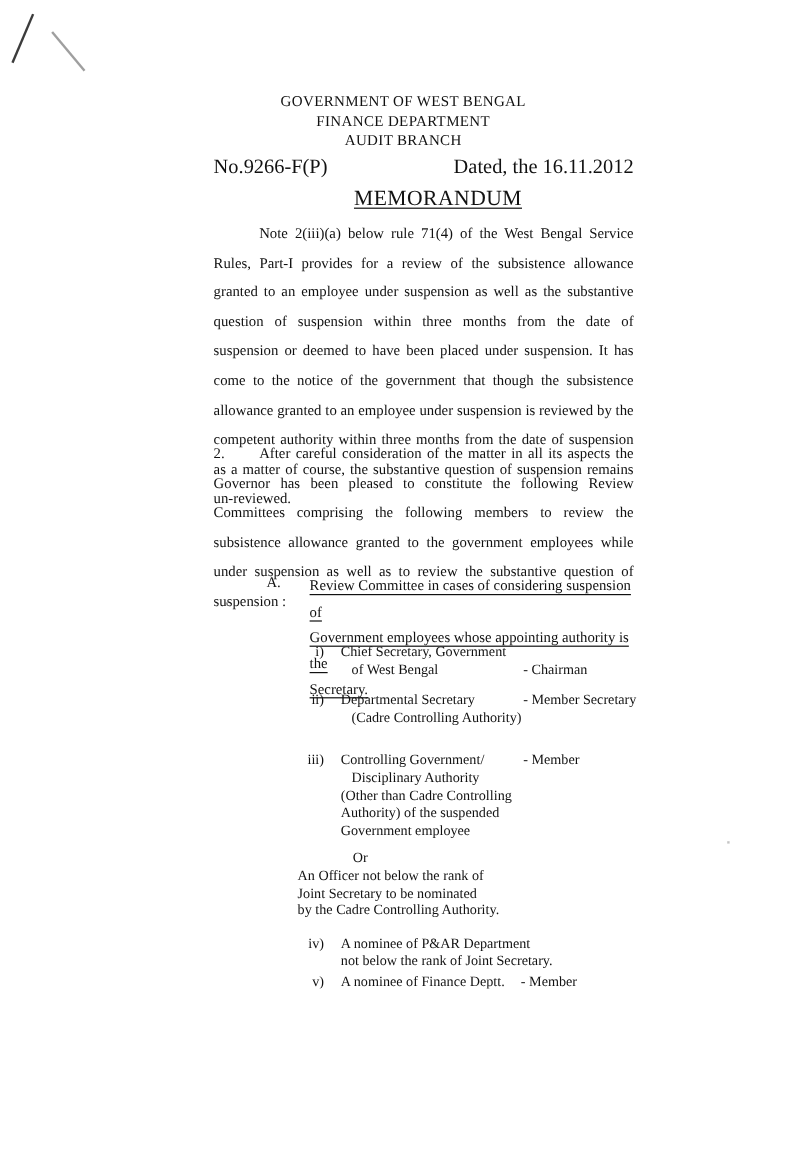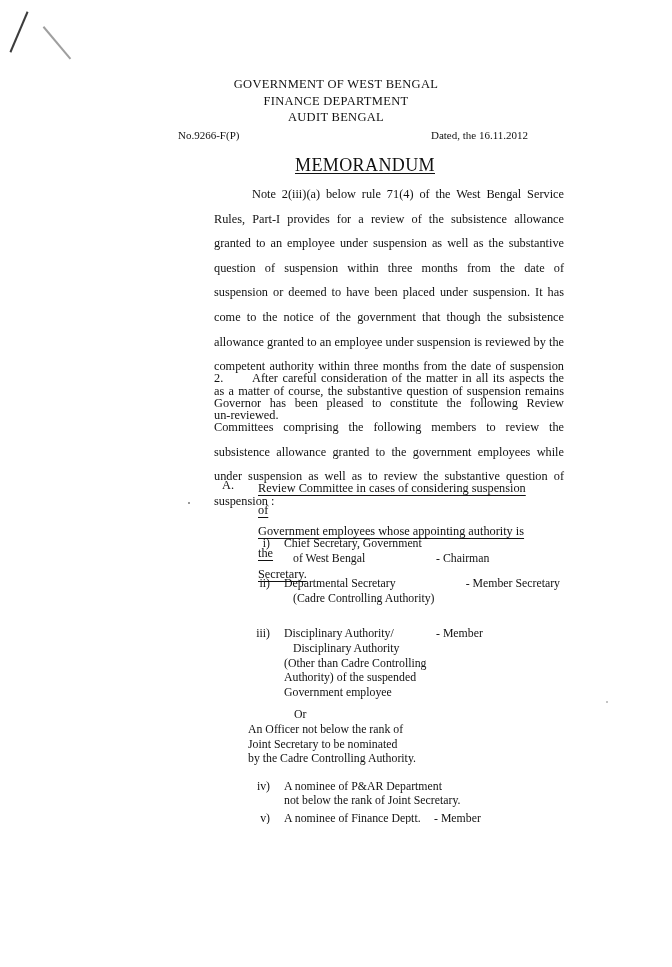--- a/index.html
+++ b/index.html
@@ -57,21 +57,21 @@
     line-height: 16.5px;
     font-size: 12.5px;
     letter-spacing: .3px;
   }
   #letterhead div { white-space: nowrap; }
 
   #ref-row {
     position: absolute;
     left: 178px; top: 129px;
     width: 350px;
-    font-size: 11px;
+    font-size: 17px;
   }
   #ref-row .memo-no { float: left; }
   #ref-row .memo-date { float: right; }
 
   #memo-title {
     position: absolute;
     left: 0; top: 155px;
     width: 672px;
     text-align: center;
     font-size: 18px;
@@ -85,21 +85,20 @@
 
   
   .para {
     position: absolute;
     left: 178px;
     width: 350px;
     font-size: 12.3px;
     line-height: 24.6px;
     text-align: justify;
     text-justify: inter-word;
-    margin-left: 36px;
   }
   .para .lead { padding-left: 38px; }
   #para-1 { top: 182px; }
   #para-2 { top: 366px; }
   #para-2 .num {
     display: inline-block;
     width: 38px;
   }
 
   
@@ -149,21 +148,21 @@
   .member .mrole {
     position: absolute;
     left: 188px;
     width: 124px;
     line-height: 14.6px;
     white-space: pre-line;
   }
 
   #m-i   { margin-top: 0px; }
   #m-ii  { margin-top: 11px; }
-  #m-ii .mrole  { top: 0px; text-align: right; }
+  #m-ii .mrole  { top: 0px; }
   #m-iii { margin-top: 21px; }
   #m-iii .mrole { top: 0px; }
 
   #or-block {
     margin-top: 8px;
     width: 210px;
     line-height: 14.6px;
   }
   #or-block .or-word { padding-left: 46px; }
 
@@ -188,21 +187,21 @@
 
   <div class="scan-mark" id="mark-a"></div>
   <div class="scan-mark" id="mark-b"></div>
   <div class="speck" id="speck-1"></div>
   <div class="speck" id="speck-2"></div>
   <div class="speck" id="speck-3"></div>
 
   <div id="letterhead">
     <div>GOVERNMENT OF WEST BENGAL</div>
     <div>FINANCE DEPARTMENT</div>
-    <div>AUDIT BENGAL</div>
+    <div>AUDIT BRANCH</div>
   </div>
 
   <div id="ref-row">
     <span class="memo-no">No.9266-F(P)</span>
     <span class="memo-date">Dated, the 16.11.2012</span>
   </div>
 
   <div id="memo-title">
     <span>MEMORANDUM</span>
   </div>
@@ -240,21 +239,21 @@
       <div class="mbody">
         <span>Departmental Secretary</span><br>
         <span class="ind">(Cadre Controlling Authority)</span>
       </div>
       <div class="mrole">- Member Secretary</div>
     </div>
 
     <div class="member" id="m-iii">
       <span class="mk">iii)</span>
       <div class="mbody">
-        <span>Disciplinary Authority/</span><br>
+        <span>Controlling Government/</span><br>
         <span class="ind">Disciplinary Authority</span><br>
         <span>(Other than Cadre Controlling</span><br>
         <span>Authority) of the suspended</span><br>
         <span>Government employee</span>
       </div>
       <div class="mrole">-  Member</div>
     </div>
 
     <div id="or-block">
       <span class="or-word">Or</span><br>

